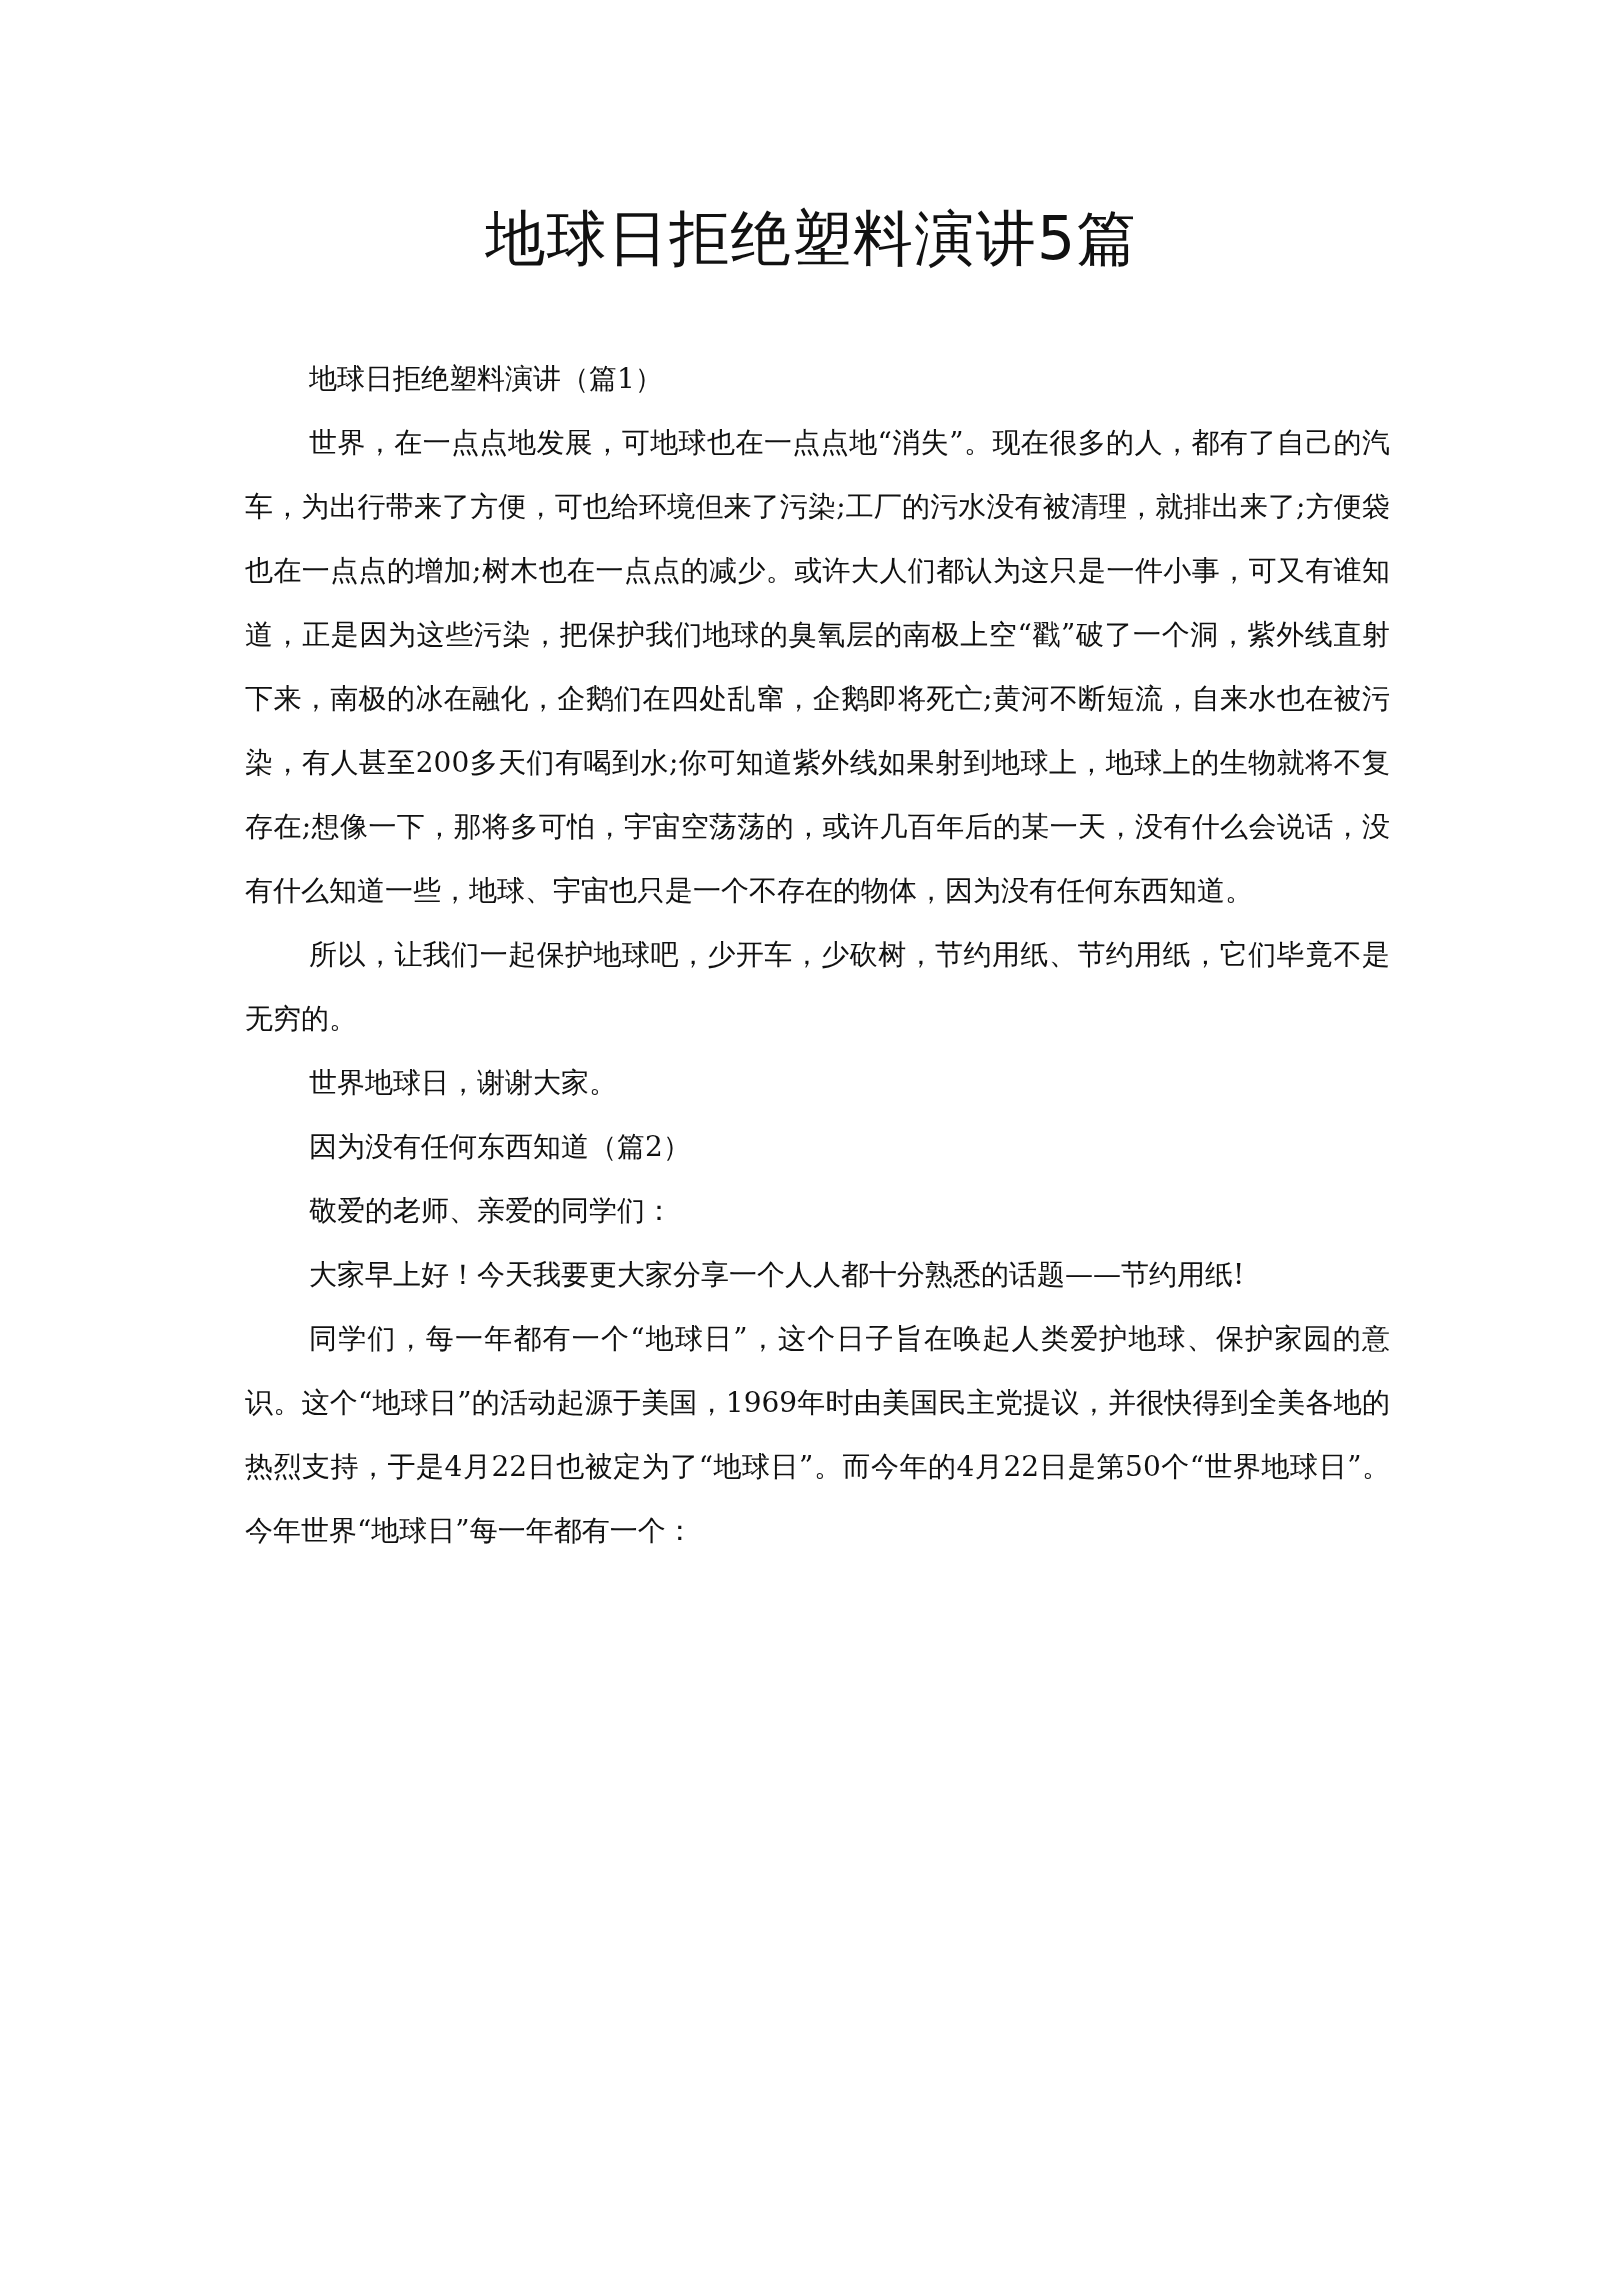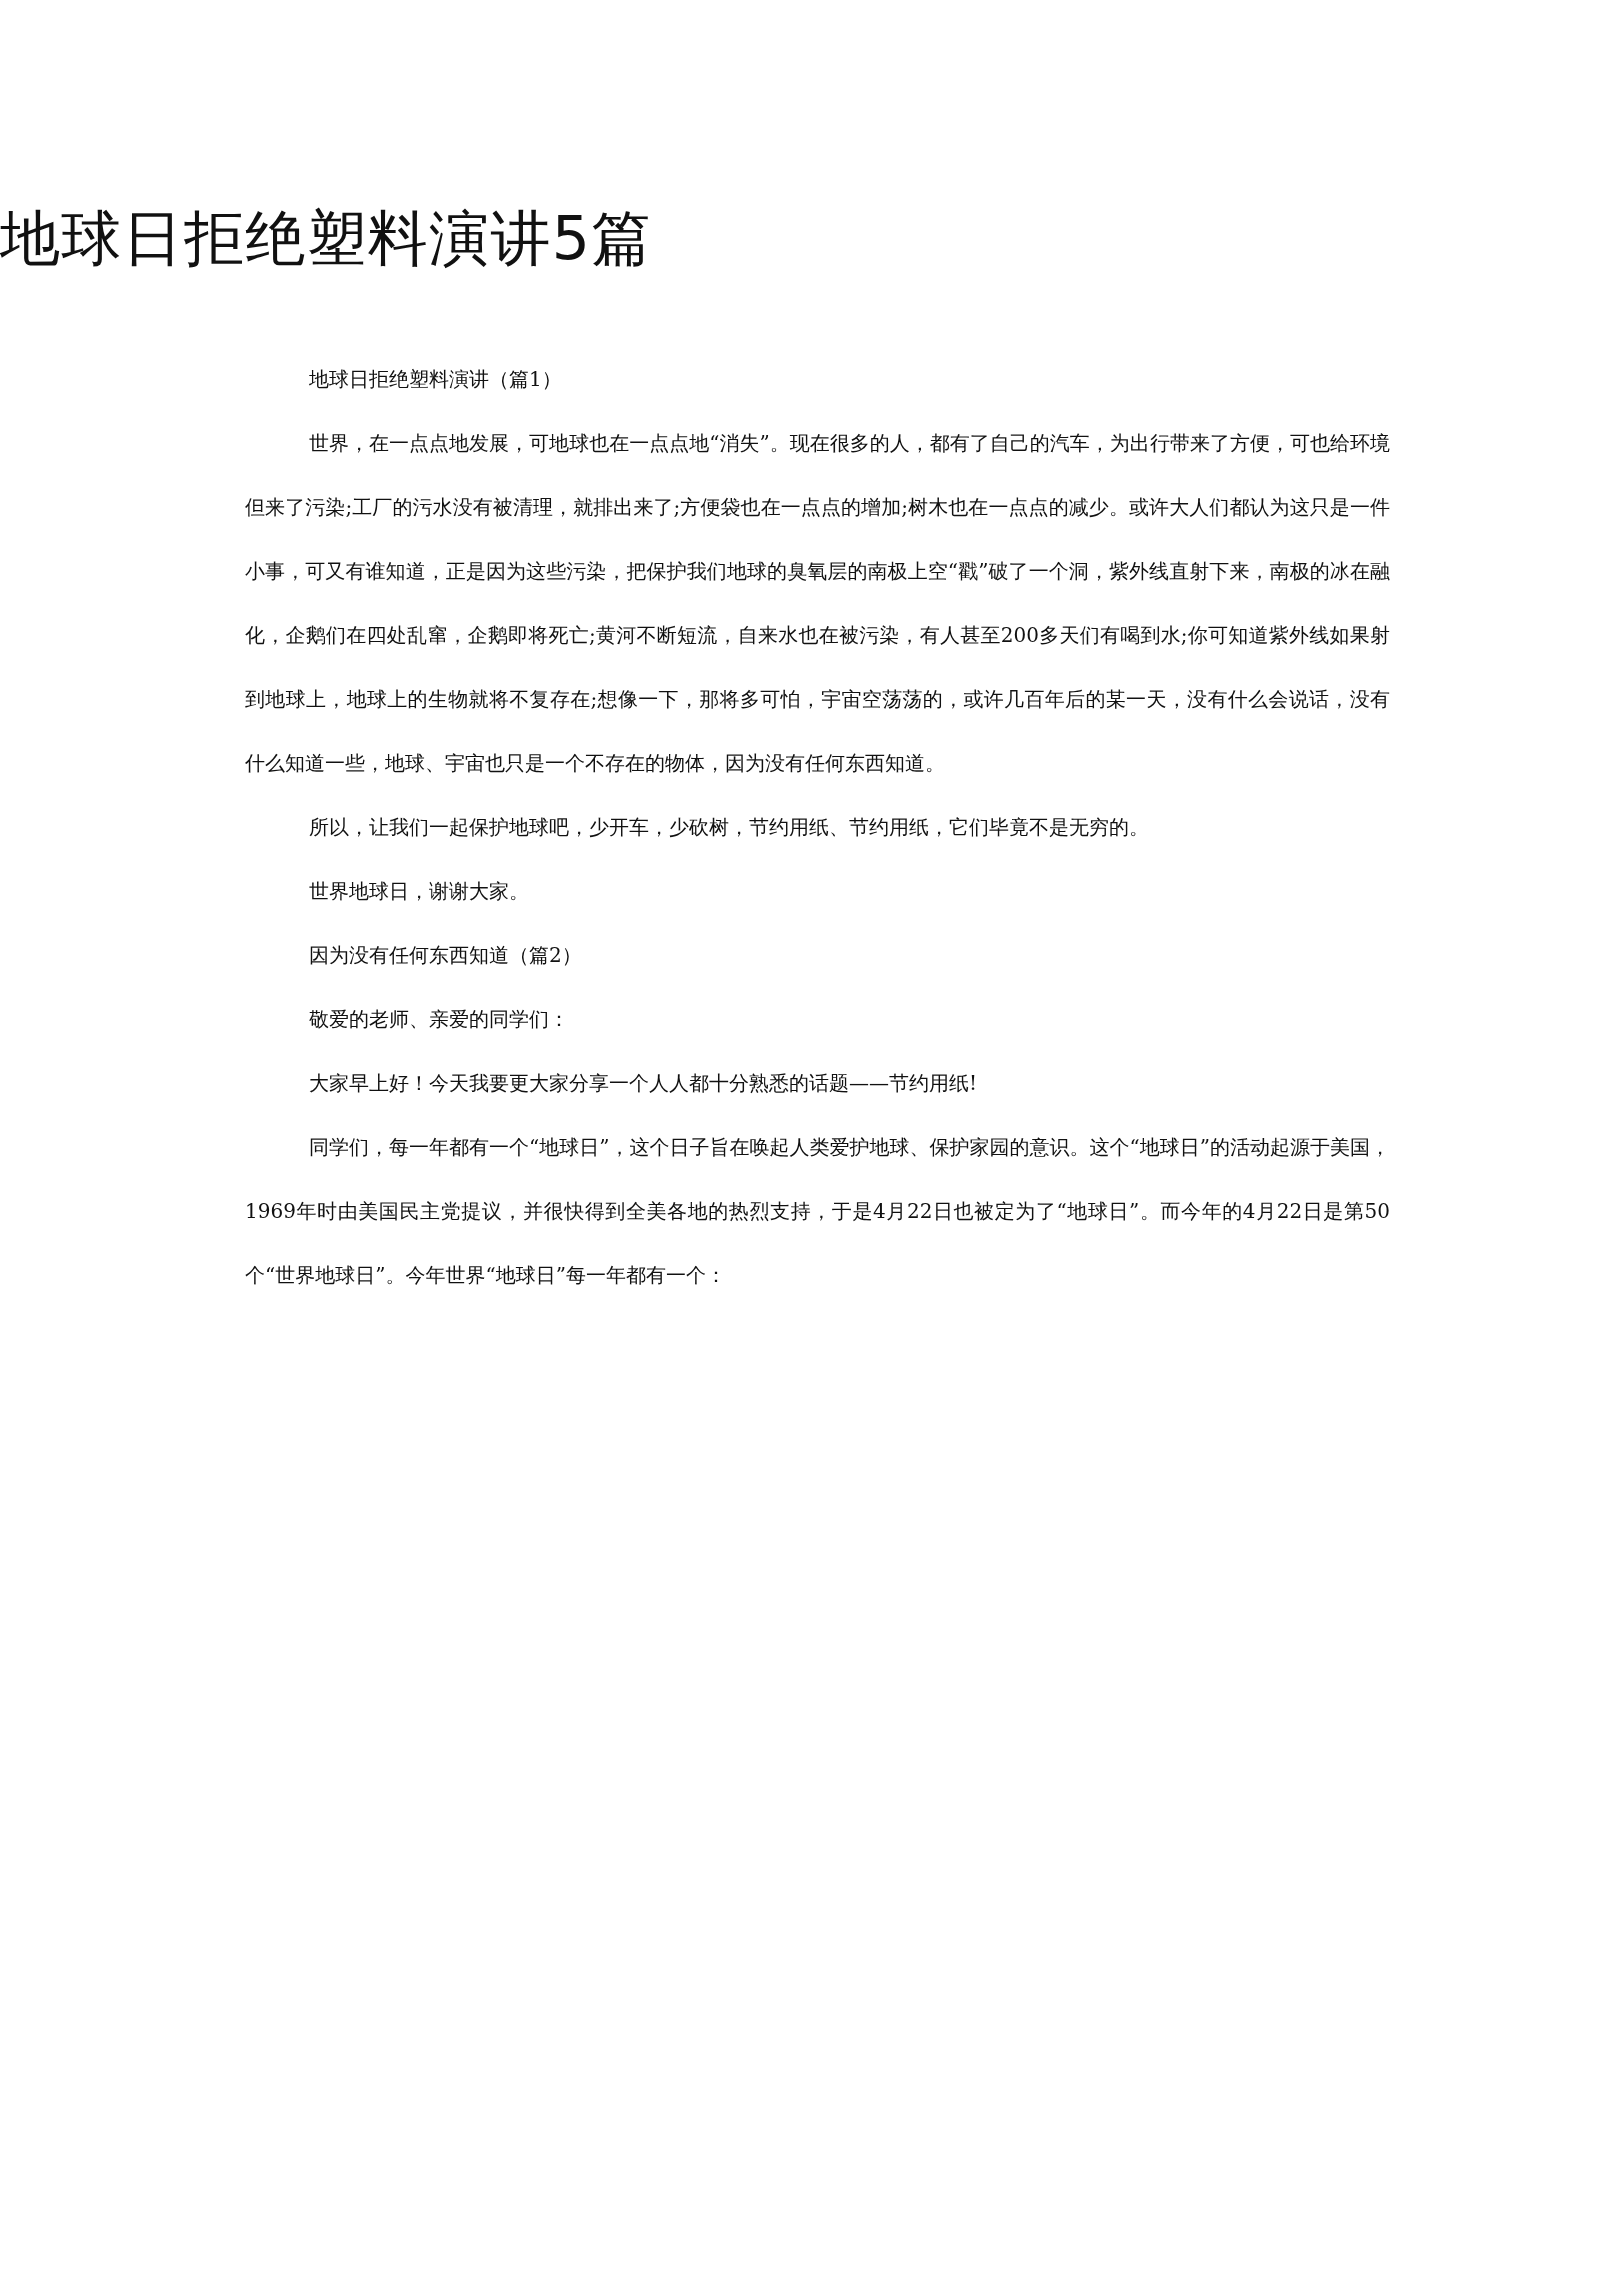--- a/index.html
+++ b/index.html
@@ -20,33 +20,34 @@
     left: 0; top: 0;
     width: 1623px;
     height: 2295px;
     background: #ffffff;
   }
   .title {
     position: absolute;
     top: 196px;
     left: 0;
     width: 1623px;
+    text-align: center;
     font-size: 60px;
     line-height: 85px;
     letter-spacing: 1.3px;
     font-family: "DejaVu Sans", "Liberation Sans", sans-serif;
     font-weight: normal;
     margin: 0;
   }
   .body {
     position: absolute;
     top: 347px;
     left: 245px;
     width: 1145px;
-    font-size: 20px;
+    font-size: 28px;
     line-height: 64px;
     text-align: justify;
     text-justify: inter-character;
   }
   .body p {
     margin: 0;
     text-indent: 64px;
     word-break: break-all;
   }
 </style>

